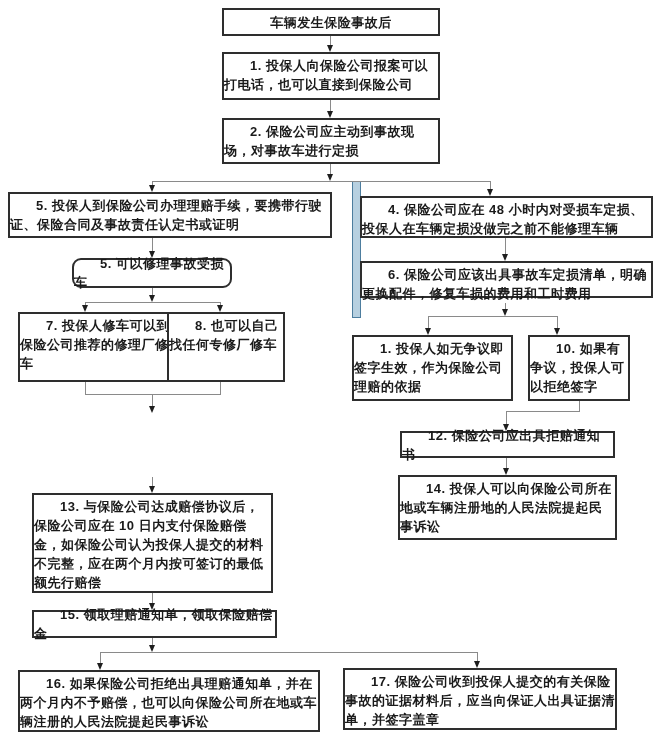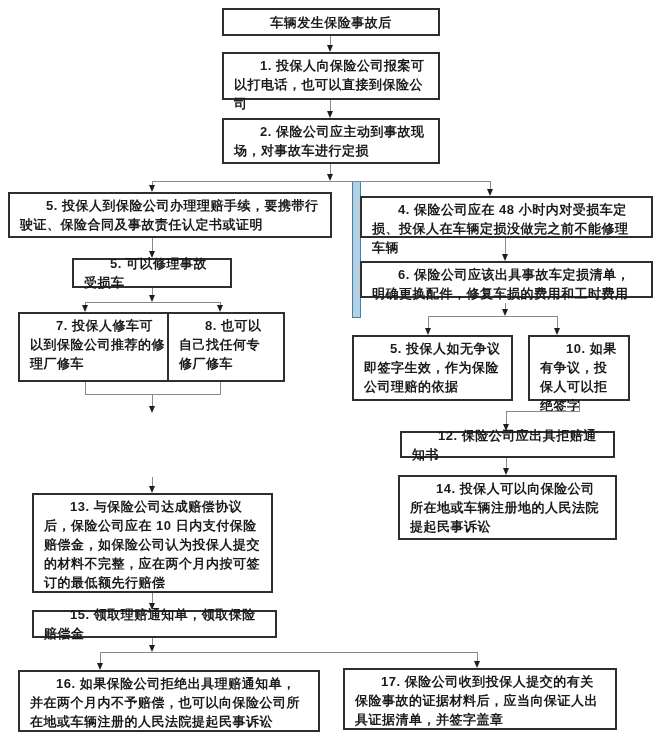--- a/index.html
+++ b/index.html
@@ -14,21 +14,21 @@
   .box{
     position:absolute;
     border:2px solid var(--border,#2e2e2e);
     background:#ffffff;
     box-sizing:border-box;
     font-size:13px;
     line-height:19px;
     font-weight:600;
     letter-spacing:0.5px;
   }
-  .box p{margin:0;padding:2px 10px;text-indent:2em;}
+  .box p{margin:0;padding:2px 0;text-indent:2em;}
   .single{display:flex;align-items:center;}
   .titlebox{display:flex;align-items:center;justify-content:center;}
   .titlebox p{text-indent:0;padding:0 4px;}
   .line{position:absolute;background:var(--line,#8a8a8a);}
   .arr{
     position:absolute;width:0;height:0;
     border-left:3.5px solid transparent;
     border-right:3.5px solid transparent;
     border-top:7px solid var(--arrow,#1e1e1e);
   }
@@ -59,38 +59,38 @@
   </div>
 
   <div class="box" style="left:8px;top:192px;width:324px;height:46px;">
     <p>5. 投保人到保险公司办理理赔手续，要携带行驶证、保险合同及事故责任认定书或证明</p>
   </div>
 
   <div class="box" style="left:360px;top:196px;width:293px;height:42px;">
     <p>4. 保险公司应在 48 小时内对受损车定损、投保人在车辆定损没做完之前不能修理车辆</p>
   </div>
 
-  <div class="box single" style="left:72px;top:258px;width:160px;height:30px;">
+  <div class="box single" style="left:72px;top:258px;width:160px;height:30px;border-radius:9px;">
     <p>5. 可以修理事故受损车</p>
   </div>
 
   <div class="box" style="left:360px;top:261px;width:293px;height:37px;">
     <p>6. 保险公司应该出具事故车定损清单，明确更换配件，修复车损的费用和工时费用</p>
   </div>
 
   <div class="box" style="left:18px;top:312px;width:159px;height:70px;">
     <p>7. 投保人修车可以到保险公司推荐的修理厂修车</p>
   </div>
 
   <div class="box" style="left:167px;top:312px;width:118px;height:70px;">
     <p>8. 也可以自己找任何专修厂修车</p>
   </div>
 
   <div class="box" style="left:352px;top:335px;width:161px;height:66px;">
-    <p>5. 投保人如无争议即签字生效，作为保险公司理赔的依据</p>
+    <p>1. 投保人如无争议即签字生效，作为保险公司理赔的依据</p>
   </div>
 
   <div class="box" style="left:528px;top:335px;width:102px;height:66px;">
     <p>10. 如果有争议，投保人可以拒绝签字</p>
   </div>
 
 
   <div class="box single" style="left:400px;top:431px;width:215px;height:27px;">
     <p>12. 保险公司应出具拒赔通知书</p>
   </div>

